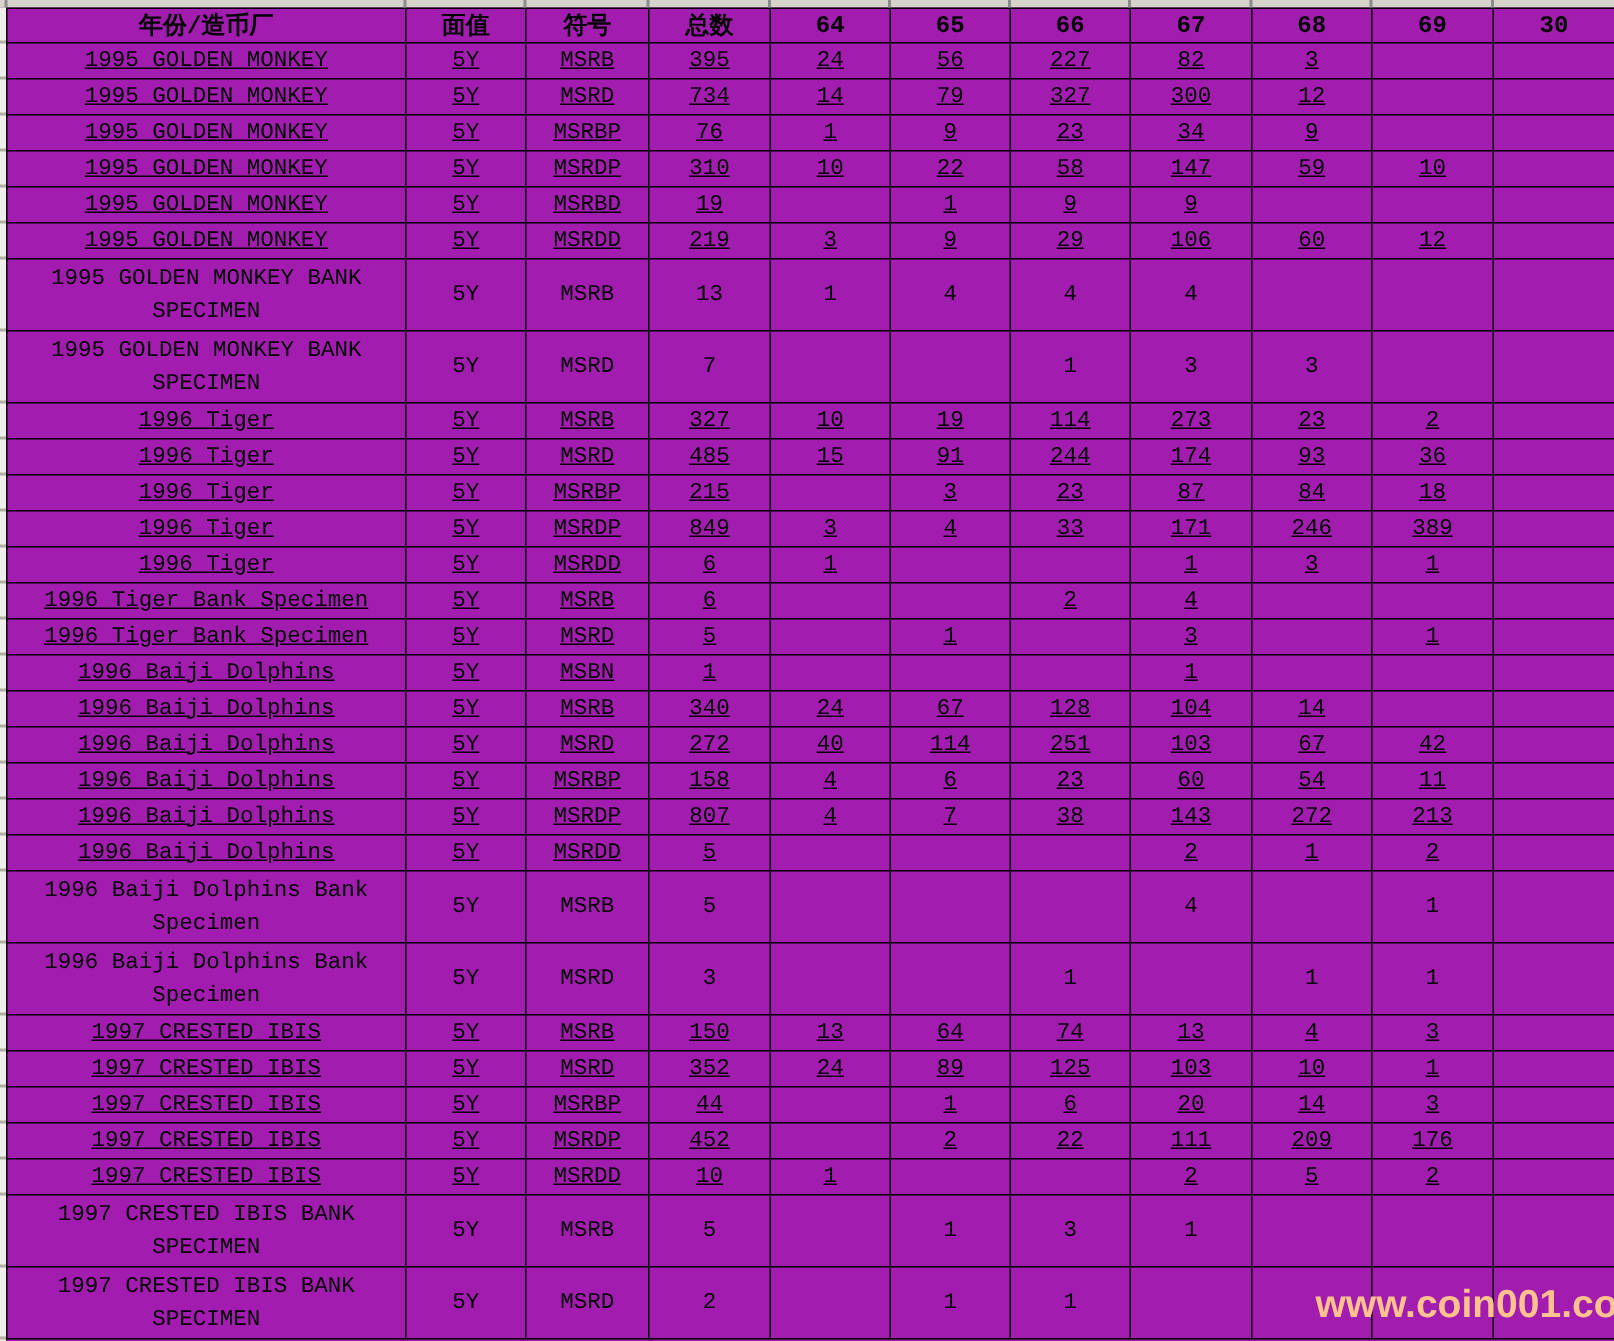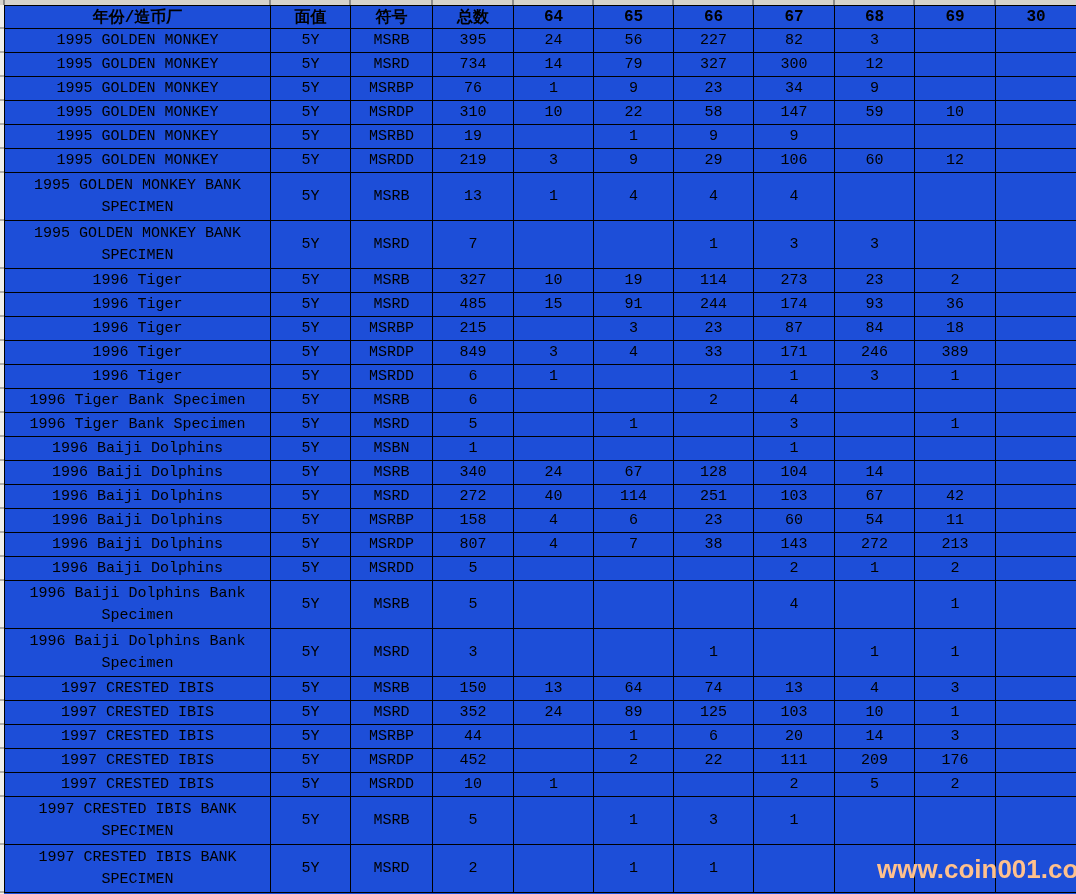--- a/index.html
+++ b/index.html
@@ -1,20 +1,20 @@
 <!DOCTYPE html>
 <html><head>
 <meta charset="utf-8">
 <style>
   html, body { margin: 0; padding: 0; background: #ffffff; }
   .page {
     position: relative;
     width: 1076px;
     height: 894px;
-    background: #1d4ed8;
+    background: #a21caf;
     font-family: "Liberation Mono", "DejaVu Sans Mono", monospace;
     overflow: hidden;
   }
   .top-strip {
     position: absolute;
     left: 0; top: 0;
     width: 1076px; height: 5px;
     background: #d6d3cc;
   }
   .left-strip {
@@ -40,21 +40,21 @@
     color: #000000;
     overflow: hidden;
   }
   .grid th {
     font-size: 16px;
     font-weight: bold;
     height: 22px;
     font-family: "Liberation Mono", "DejaVu Sans Mono", monospace;
   }
   .grid td { font-size: 15px; }
-  tr.single { height: 24px; }
+  tr.single { height: 24px; text-decoration: underline; }
   tr.tall { height: 48px; }
   td.name-cell { line-height: 22px; }
   .watermark {
     position: absolute;
     left: 858px;
     top: 854px;
     width: 214px;
     text-align: center;
     font-family: "Liberation Sans", sans-serif;
     font-weight: bold;

